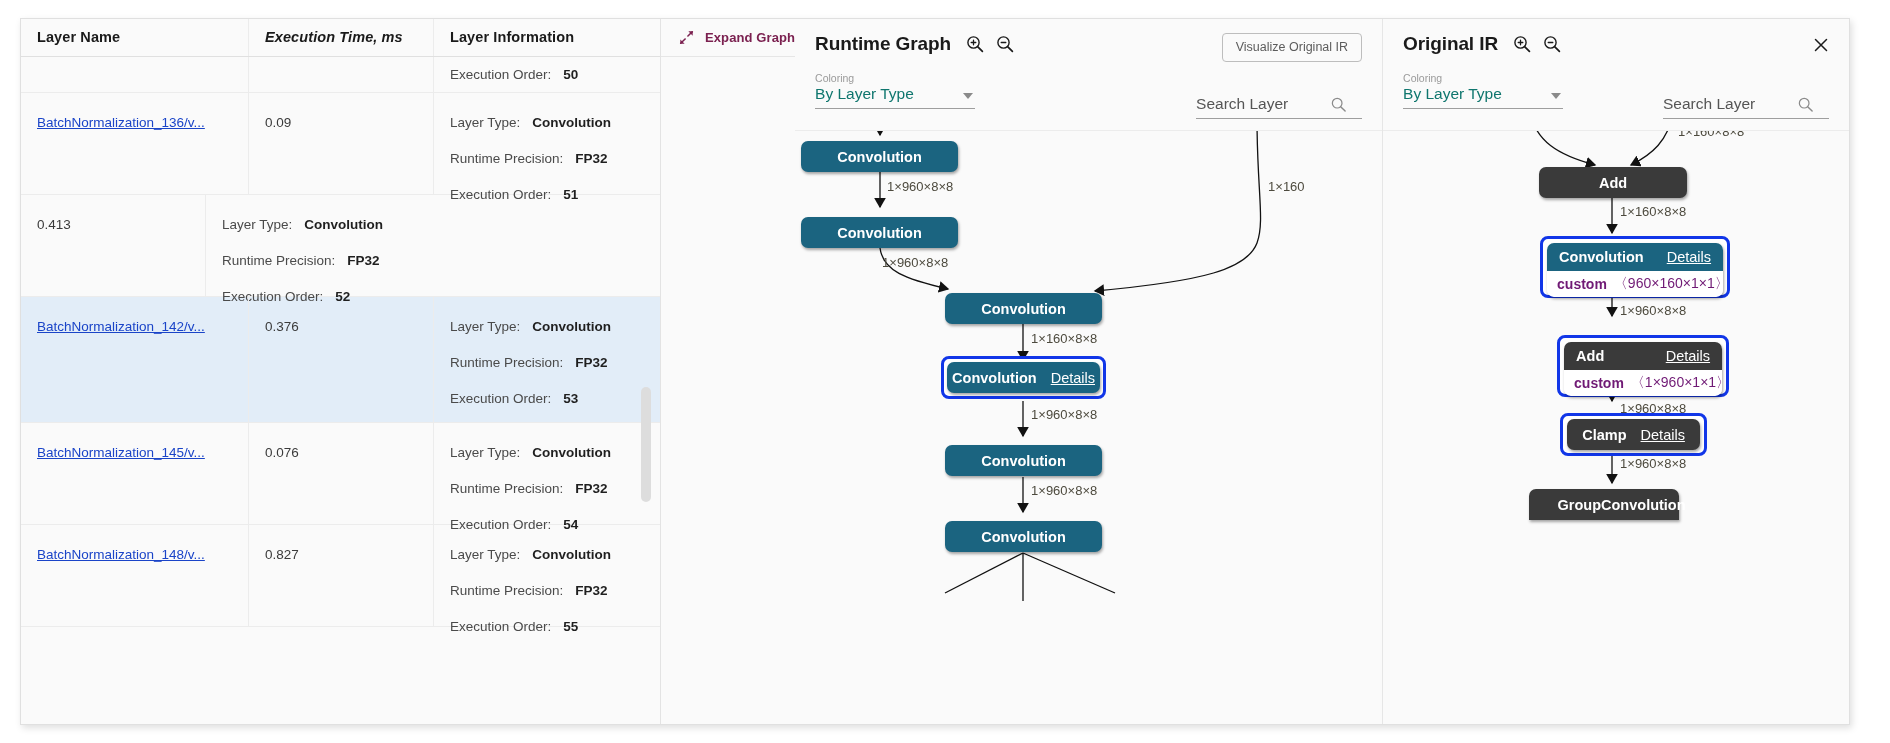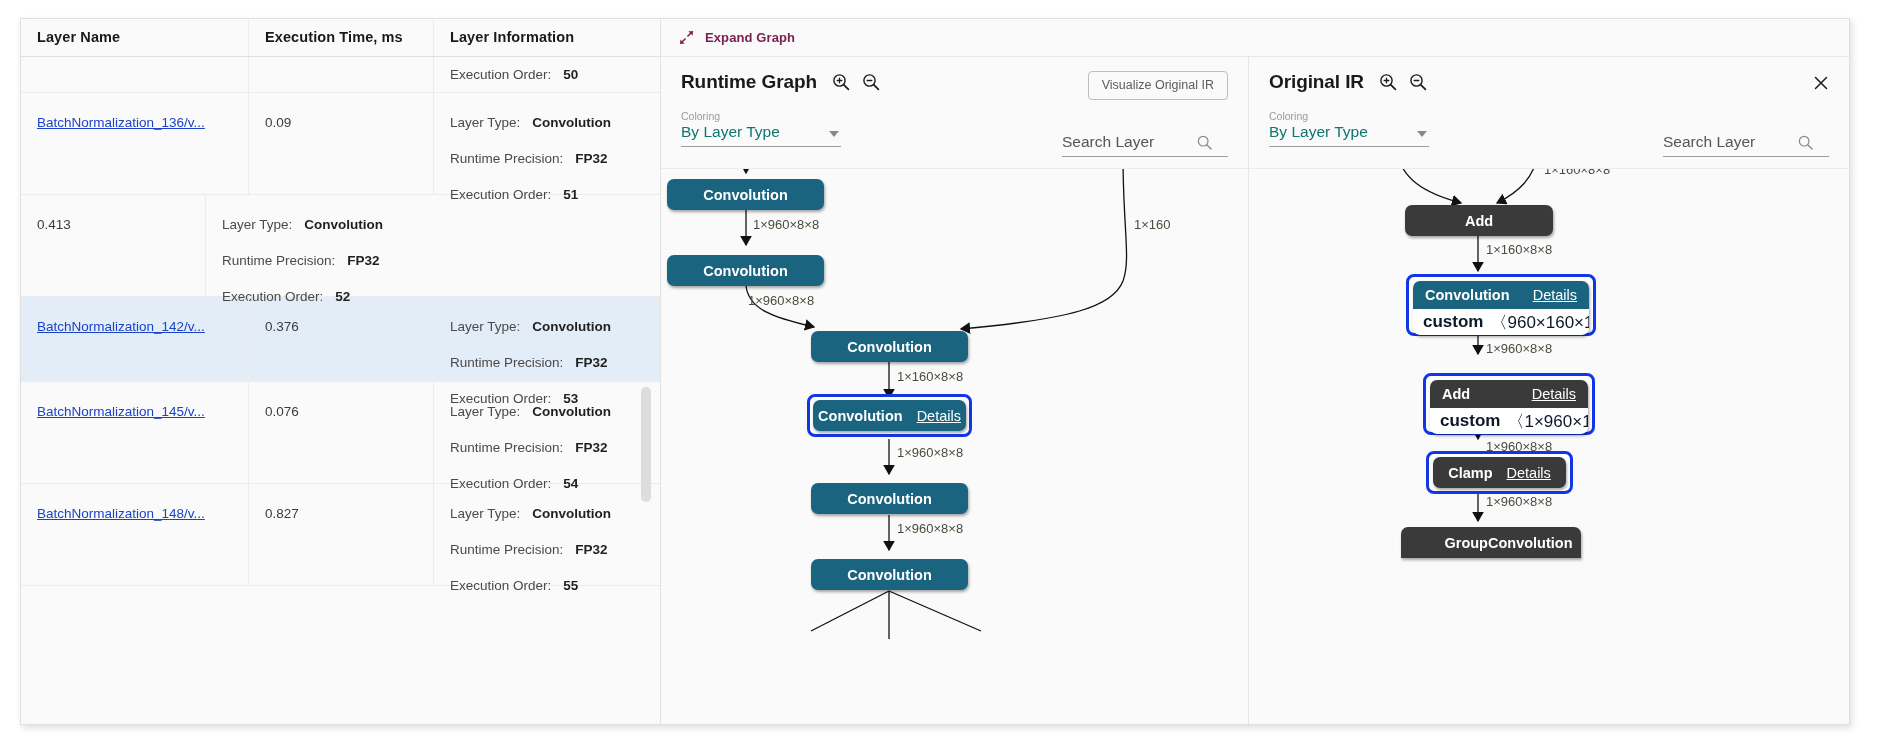--- a/index.html
+++ b/index.html
@@ -44,21 +44,21 @@
     background: #fafafa;
   }
   .th {
     font-size: 14.5px;
     font-weight: bold;
     color: #1a1a1a;
     padding: 10px 0 0 16px;
     letter-spacing: 0.1px;
   }
   .th.c1 { width: 228px; border-right: 1px solid #ececec; }
-  .th.c2 { width: 185px; border-right: 1px solid #ececec; }
+  .th.c2 { width: 185px; border-right: 1px solid #ececec; font-style: italic; }
   .th.c3 { flex: 1; }
 
   .tbody { position: relative; }
   .trow { display: flex; border-bottom: 1px solid #ececec; background: #fafafa; }
   .trow.selected { background: #e2edf8; }
   .trow.partial .cell { padding-top: 0; }
   .cell {
     padding: 22px 0 0 16px;
     font-size: 13.5px;
     color: #333;
@@ -96,21 +96,21 @@
     border-radius: 6px;
   }
 
   
   .graph-area {
     flex: 1;
     height: 100%;
     position: relative;
     background: #fafafa;
     display: flex;
-    flex-direction: column;
+    flex-direction: row;
     overflow: hidden;
     justify-content: space-between;
   }
   .expand-bar {
     height: 38px;
     border-bottom: 1px solid #e6e6e6;
     display: flex;
     align-items: center;
     padding-left: 18px;
     background: #fafafa;
@@ -275,22 +275,22 @@
     font-weight: normal;
     color: #ffffff;
     cursor: pointer;
   }
   .combo-body {
     background: #ffffff;
     height: 26px;
     display: flex;
     align-items: center;
     padding: 8px 10px;
-    font-size: 17px;
-    color: #0f172a;
+    font-size: 14px;
+    color: #701a75;
     border-radius: 0 0 6px 6px;
   }
   .combo-body b { font-weight: bold; margin-right: 7px; }
   .edge-label {
     position: absolute;
     font-size: 13px;
     color: #4d4a3e;
     white-space: nowrap;
   }
 </style>
@@ -352,21 +352,21 @@
               <span class="info-label">Runtime Precision:</span>
               <span class="info-value">FP32</span>
             </div>
             <div class="info-line">
               <span class="info-label">Execution Order:</span>
               <span class="info-value">52</span>
             </div>
           </div>
         </div>
 
-        <div class="trow selected" style="height:85px;">
+        <div class="trow selected" style="height:126px;">
           <div class="cell c1">
             <span class="layer-link">BatchNormalization_142/v...</span>
           </div>
           <div class="cell c2">0.376</div>
           <div class="cell c3">
             <div class="info-line">
               <span class="info-label">Layer Type:</span>
               <span class="info-value">Convolution</span>
             </div>
             <div class="info-line">
@@ -622,21 +622,21 @@
             </div>
             <div class="edge-label" style="left:237px; top:270px;">1×960×8×8</div>
 
             <div class="sel-frame" style="left:177px; top:282px; width:147px; height:43px;"></div>
             <div class="node dark" style="left:184px; top:288px; width:133px; height:31px;">
               <span>Clamp</span>
               <span class="details">Details</span>
             </div>
             <div class="edge-label" style="left:237px; top:325px;">1×960×8×8</div>
 
-            <div class="node dark" style="left:152px; top:358px; width:180px; height:31px; border-radius:7px 7px 0 0;padding-left:35px;">
+            <div class="node dark" style="left:146px; top:358px; width:150px; height:31px; border-radius:7px 7px 0 0;padding-left:35px;">
               <span>GroupConvolution</span>
             </div>
           </div>
         </div>
 
       </div>
     </div>
   </div>
 </div>
 

